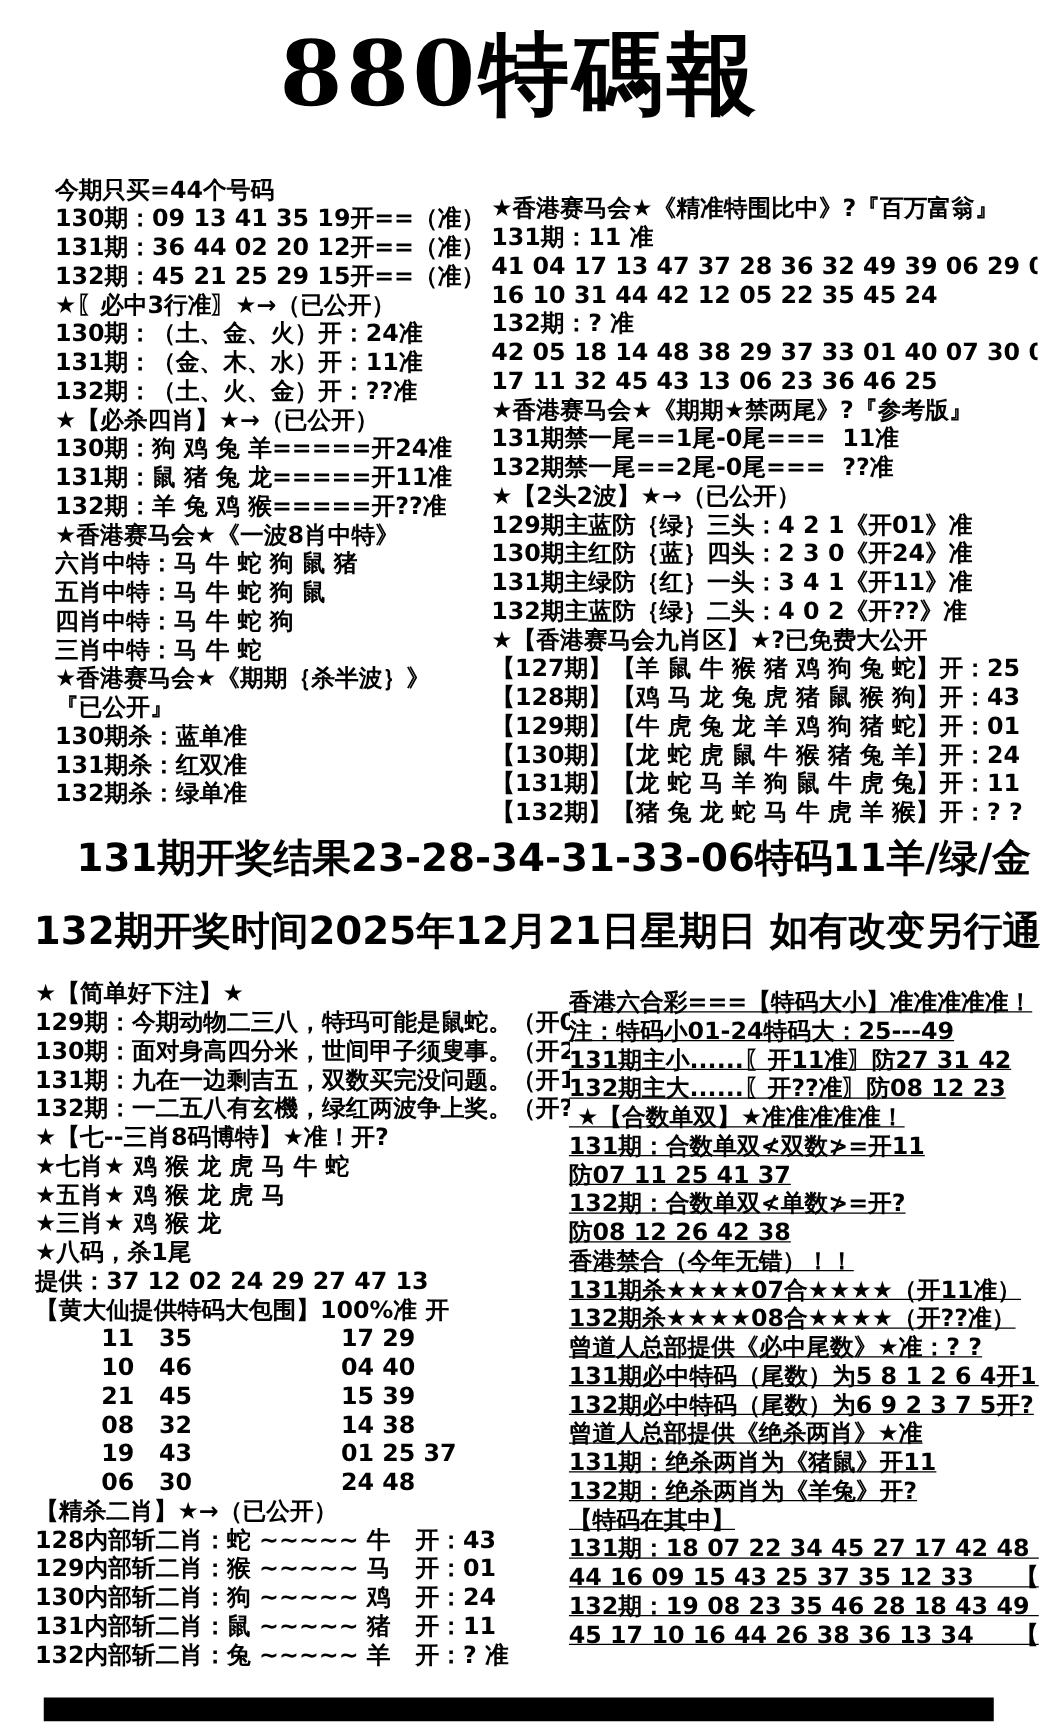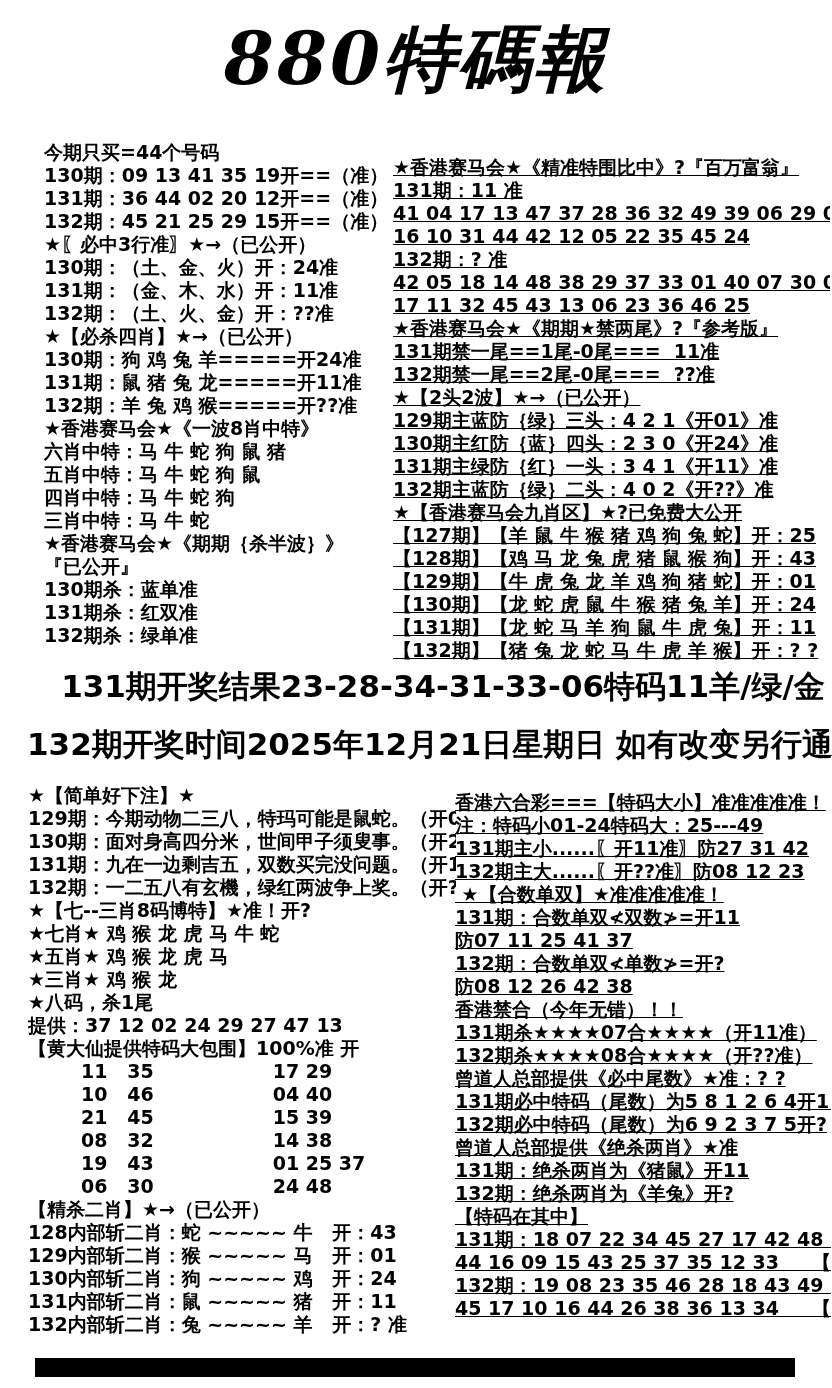--- a/index.html
+++ b/index.html
@@ -11,32 +11,31 @@
     overflow:hidden;
     font-family:"DejaVu Sans","Liberation Sans",sans-serif;
   }
   .title {
     position:absolute; top:12px; left:0; width:100%;
     text-align:center;
     font-family:"DejaVu Serif","Liberation Serif",serif;
     font-weight:bold;
     font-size:72px;
     letter-spacing:3px;
-    font-style:italic;
   }
   .col {
     position:absolute;
     font-weight:bold;
     font-size:19px;
     white-space:pre;
     letter-spacing:0px;
   }
   .col .line { height:23px; line-height:23px; overflow:hidden; }
   .top-left  { left:44px;  top:141px; width:346px; }
-  .top-right { left:393px; top:156px; width:437px;text-decoration:underline; }
+  .top-right { left:393px; top:156px; width:437px; }
   .bottom-left  { left:28px;  top:768px; width:428px;margin-top:16px; }
   .bottom-right { left:455px; top:791px; width:376px;text-decoration:underline; }
   .banner {
     position:absolute; left:0; width:100%;
     text-align:center;
     font-weight:bold;
     font-size:31px;
     white-space:pre;
     padding-left:27px;
   }

